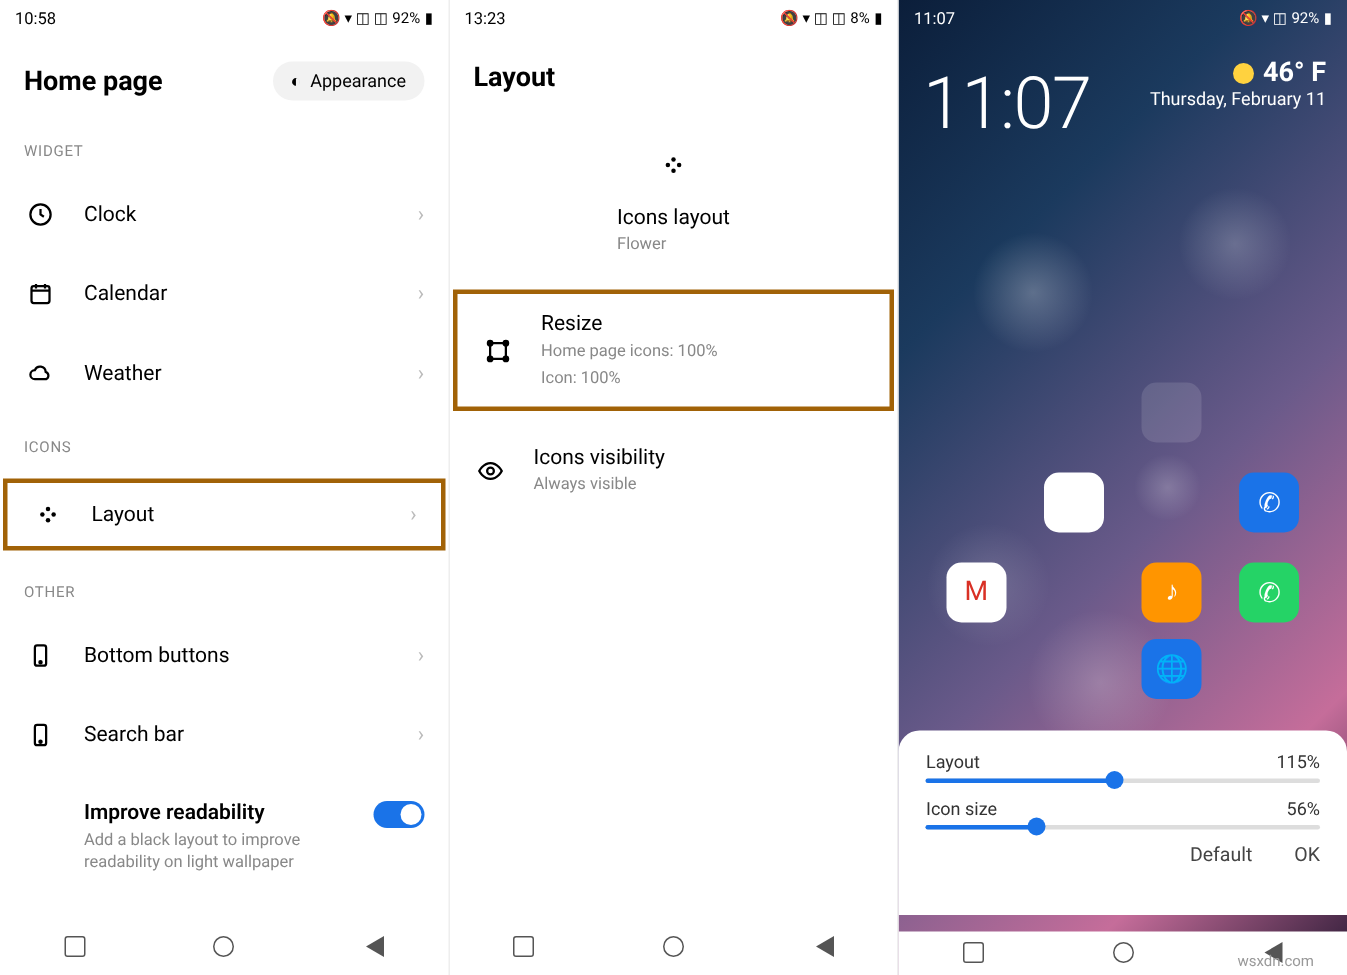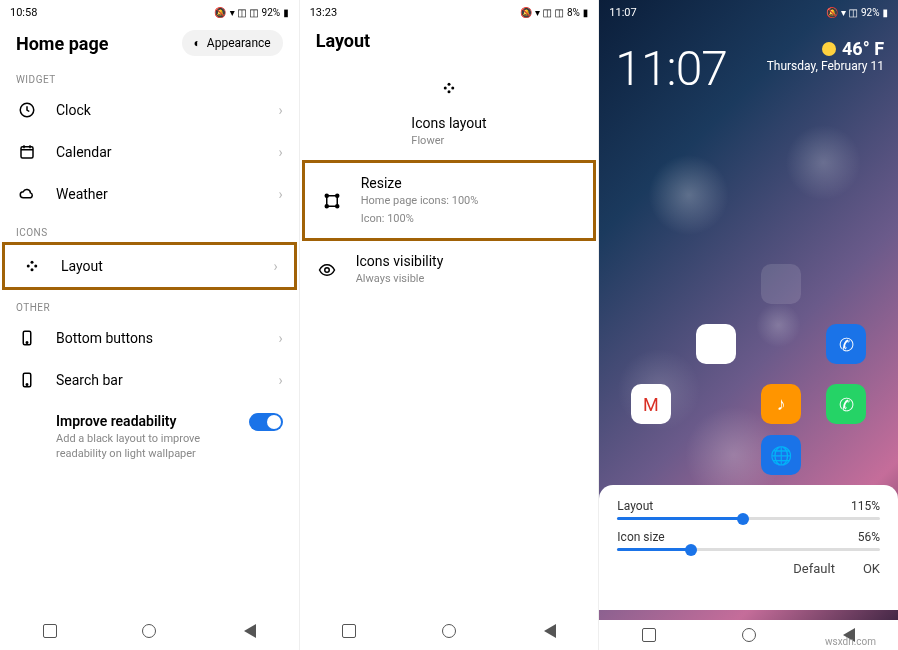--- a/index.html
+++ b/index.html
@@ -1,18 +1,18 @@
 <!DOCTYPE html>
 <html><head>
 <meta charset="utf-8">
 <style>
   * { box-sizing: border-box; margin: 0; padding: 0; }
   body { font-family: -apple-system, BlinkMacSystemFont, "Segoe UI", Roboto, sans-serif; background: #fff; width: 898px; height: 650px; overflow: hidden; position: relative; }
   .container { display: flex; width: 898px; height: 650px; }
-  .panel { flex: 1; border-right: 1px solid #eee; position: relative; background: #fff; display: flex; flex-direction: column; }
+  .panel { flex: 1; border-right: 1px solid #eee; position: relative; background: #fff; display: flex; flex-direction: column; gap: 11px; }
   .panel:last-child { border-right: 0; }
   
   .status { display: flex; justify-content: space-between; align-items: center; padding: 4px 10px 0 10px; font-size: 11px; height: 20px; }
   .status .icons { display: flex; gap: 3px; align-items: center; font-size: 10px; }
   .status.light { color: #fff; }
   
   .title-row { display: flex; justify-content: space-between; align-items: center; padding: 10px 16px 6px 16px; text-align: right; }
   .title { font-size: 18px; font-weight: 700; }
   .chip { background: #f2f2f2; border-radius: 16px; padding: 6px 12px; font-size: 12px; display: flex; align-items: center; gap: 6px; }
   .section { font-size: 10px; letter-spacing: 0.5px; color: #888; padding: 12px 16px 4px 16px; text-transform: uppercase; }

